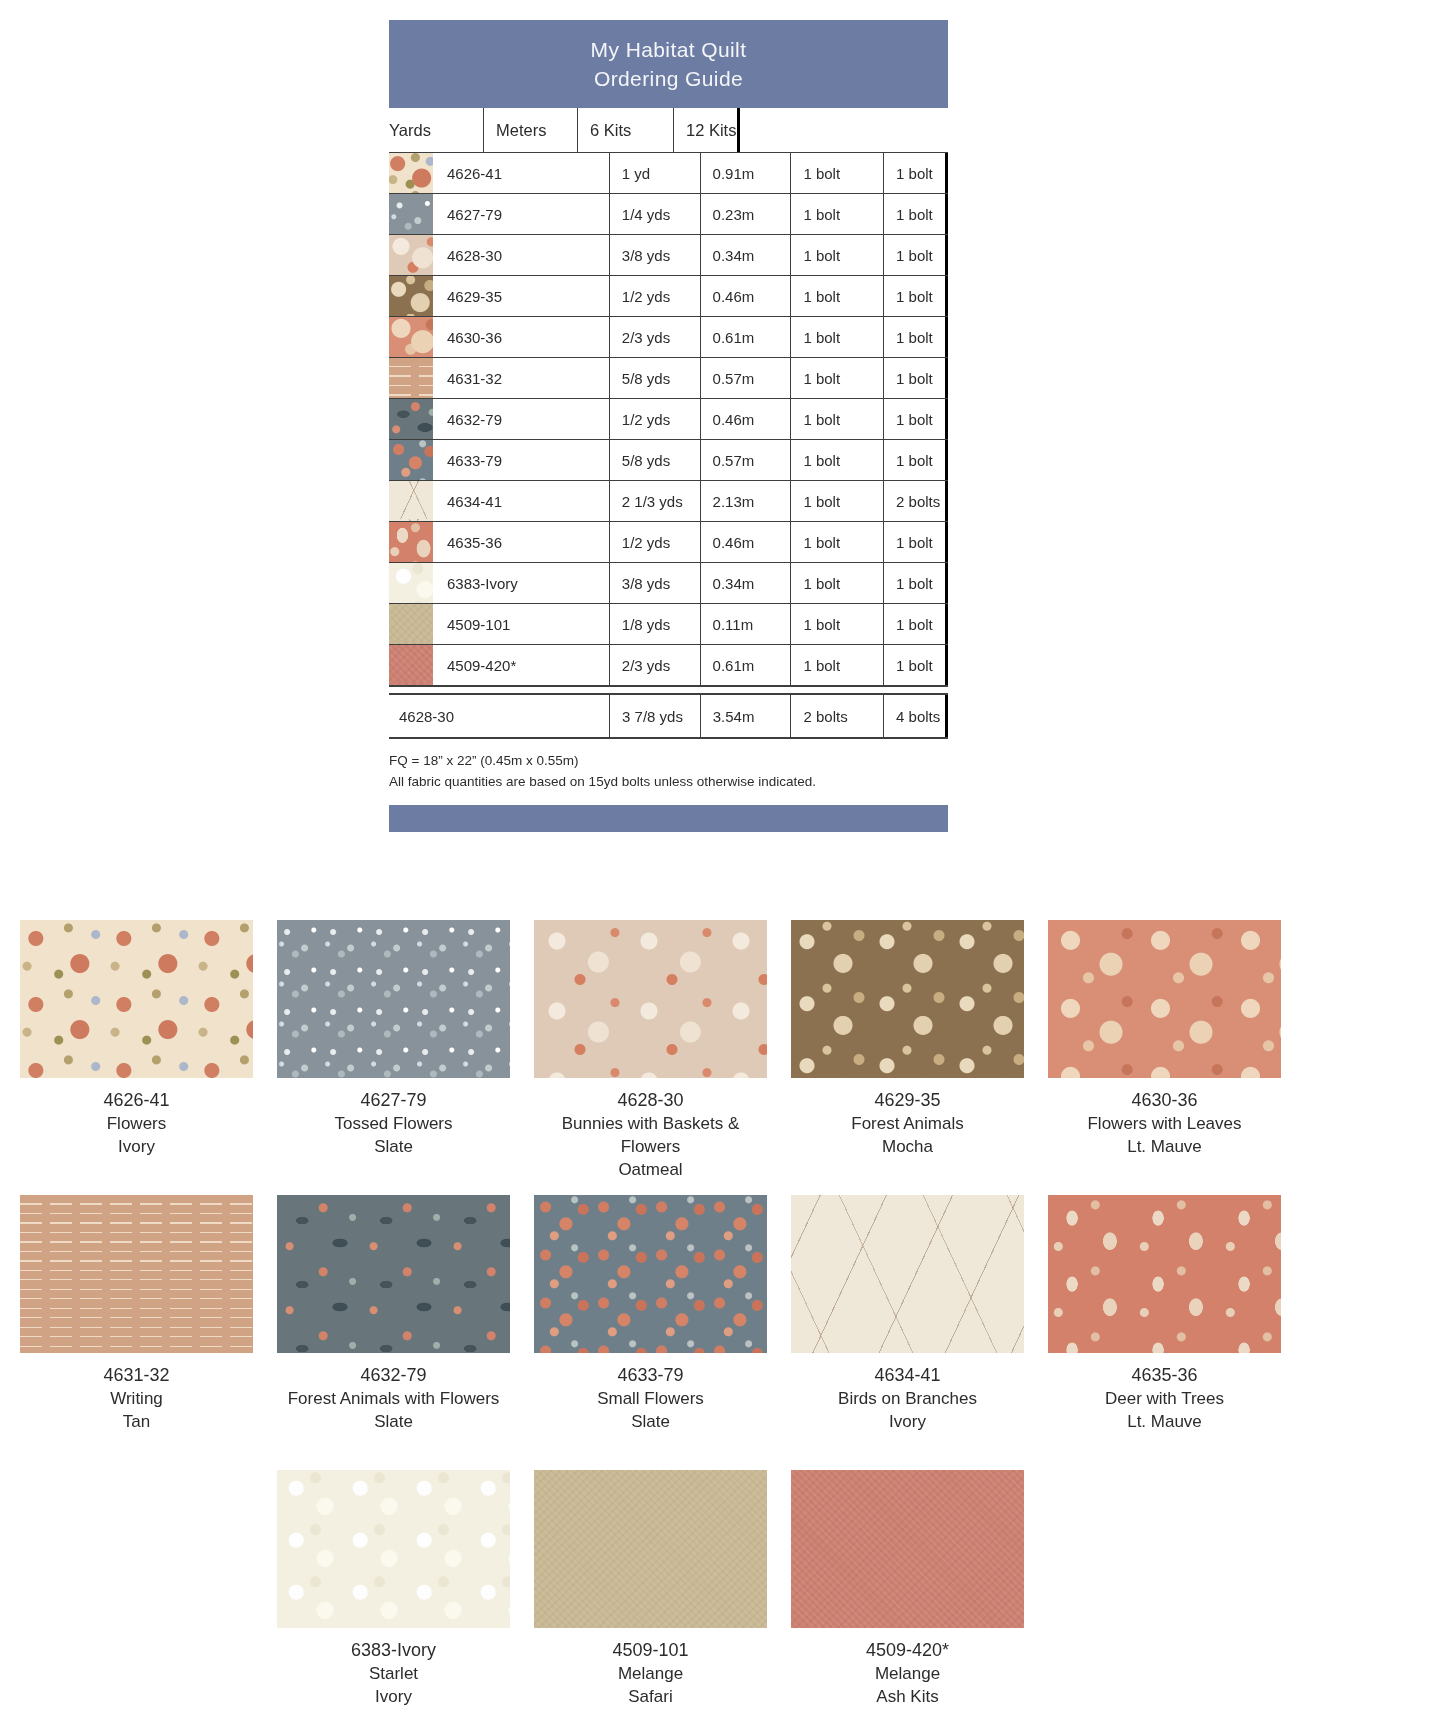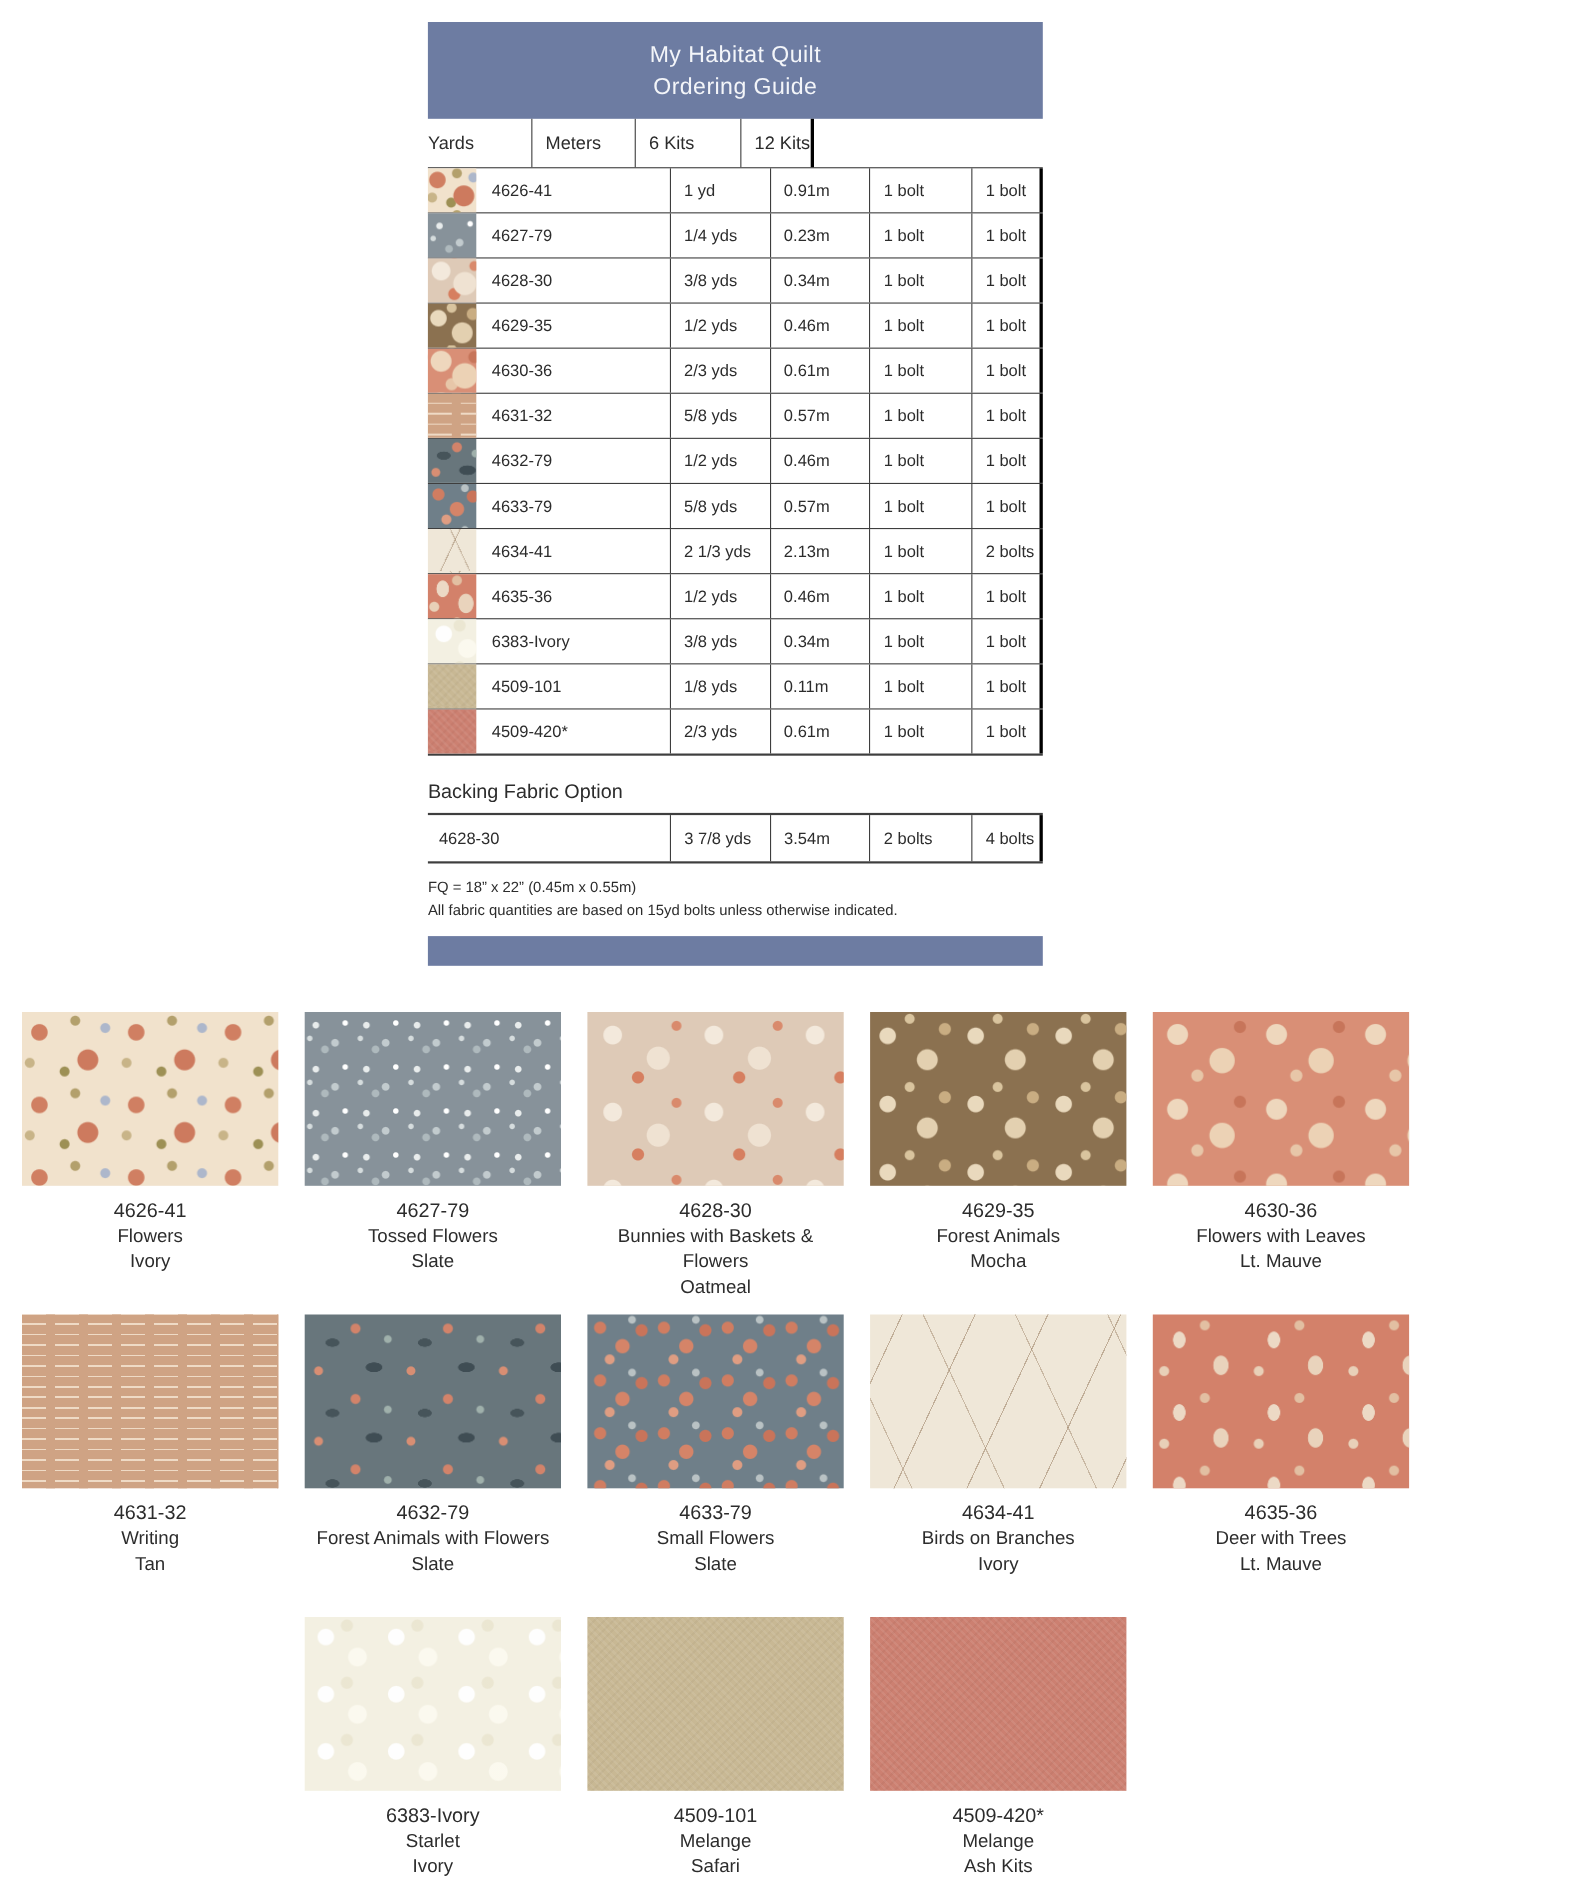--- a/index.html
+++ b/index.html
@@ -262,21 +262,20 @@
           <span class="thumb fab p-melange-ashrose" style="background-color: rgb(204, 128, 113);"></span>
           <span class="skutext">4509-420*</span>
         </div>
       <div class="c yards">2/3 yds</div>
       <div class="c meters">0.61m</div>
       <div class="c kits6">1 bolt</div>
       <div class="c kits12">1 bolt</div>
     </div>
   </div>
 
-  <div class="backing-label">Backing Fabric Option</div>
 
   <div class="tbl btbl">
     <div class="trow">
       <div class="c sku">4628-30</div>
       <div class="c yards">3 7/8 yds</div>
       <div class="c meters">3.54m</div>
       <div class="c kits6">2 bolts</div>
       <div class="c kits12">4 bolts</div>
     </div>
   </div>

